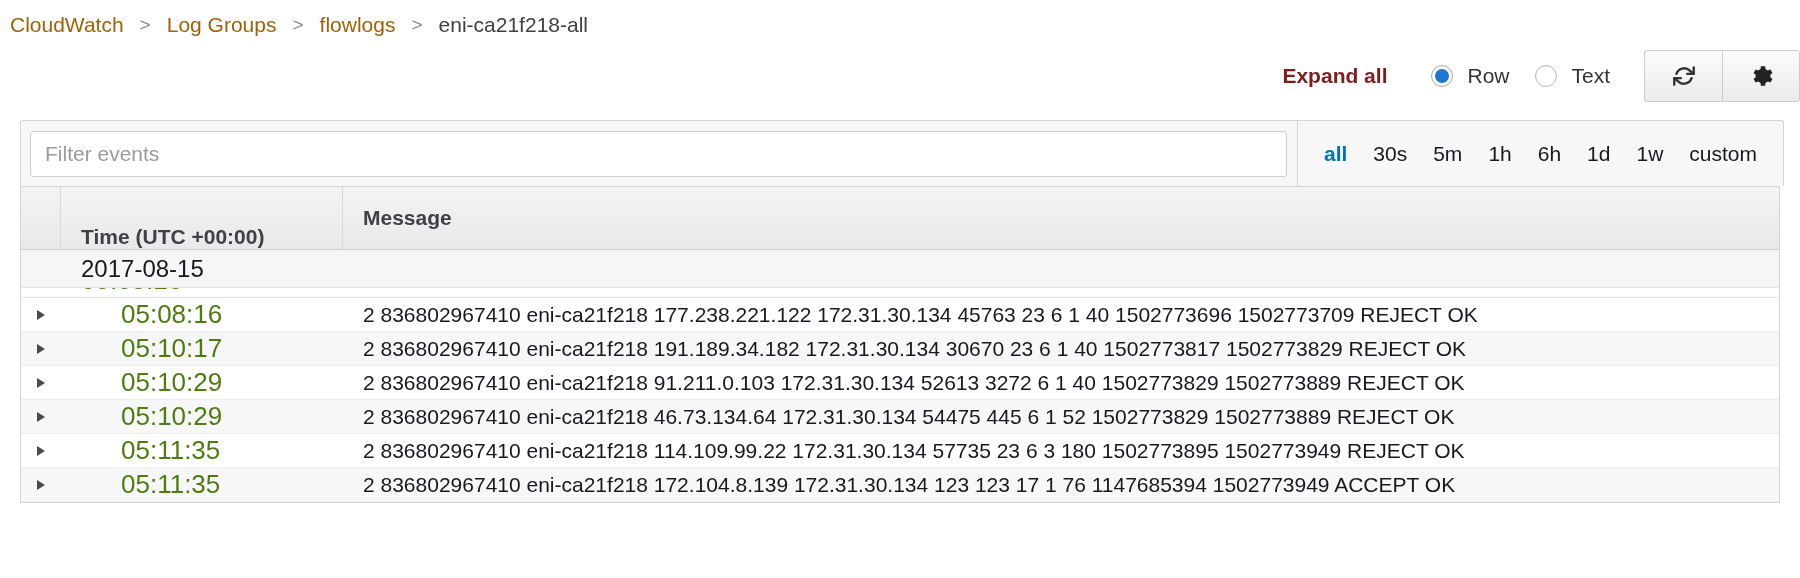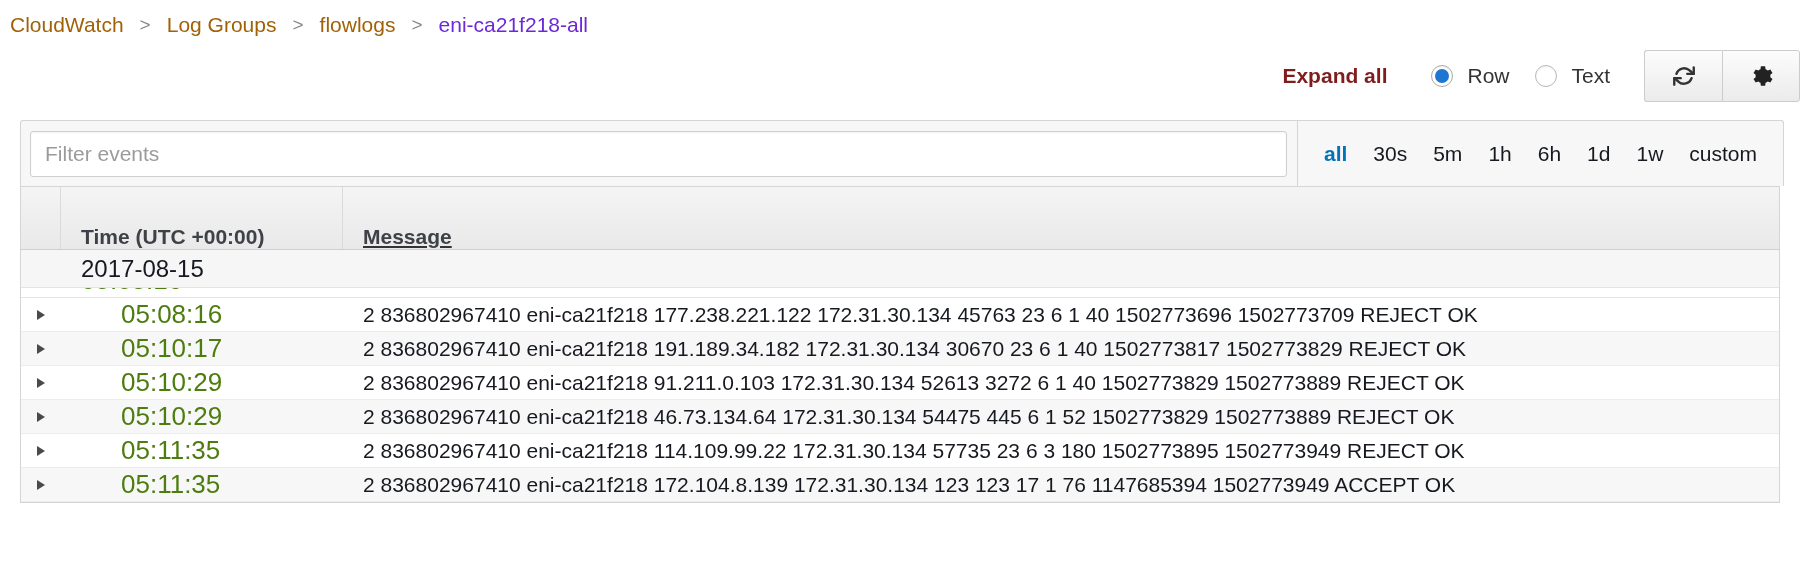--- a/index.html
+++ b/index.html
@@ -28,21 +28,21 @@
   .crumb-link {
     color: #a16207;
     text-decoration: none;
     cursor: pointer;
   }
   .crumb-sep {
     color: #888888;
     margin: 0 16px;
     font-size: 19px;
   }
-  .crumb-current { color: #6d28d9; }
+  .crumb-current { color: #404040; }
 
   
   .toolbar {
     height: 72px;
     display: flex;
     align-items: center;
     justify-content: flex-end;
     padding-right: 0;
     box-sizing: border-box;
   }
@@ -190,24 +190,23 @@
     border-right: 1px solid #dadada;
     box-sizing: border-box;
     display: flex;
     align-items: flex-end;
     padding-left: 20px;
   }
   .col-msg {
     flex: 1;
     height: 100%;
     display: flex;
-    align-items: flex-end;
+    align-items: center;
     padding-left: 20px;
     box-sizing: border-box;
-    text-decoration: underline;
   }
   .th-text {
     font-size: 21px;
     font-weight: bold;
     color: #3f4148;
   }
 
   .date-row {
     height: 37px;
     display: flex;

